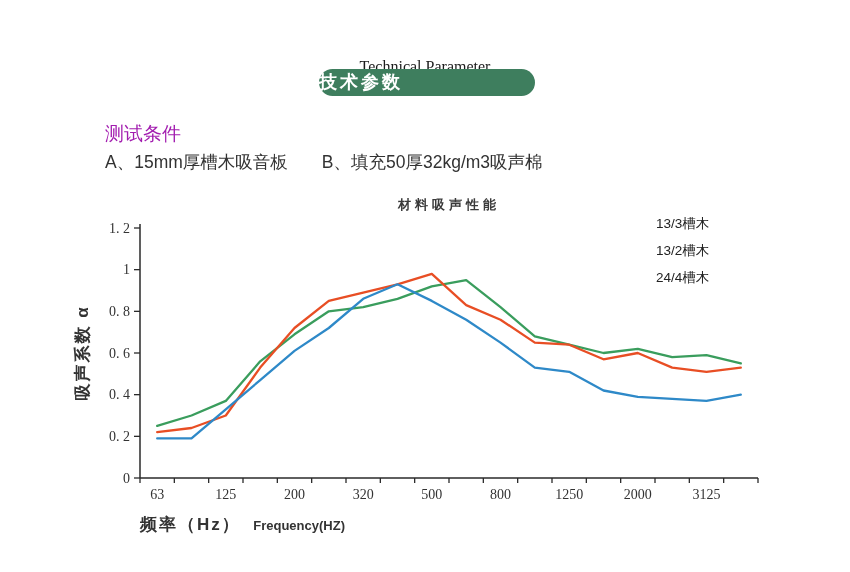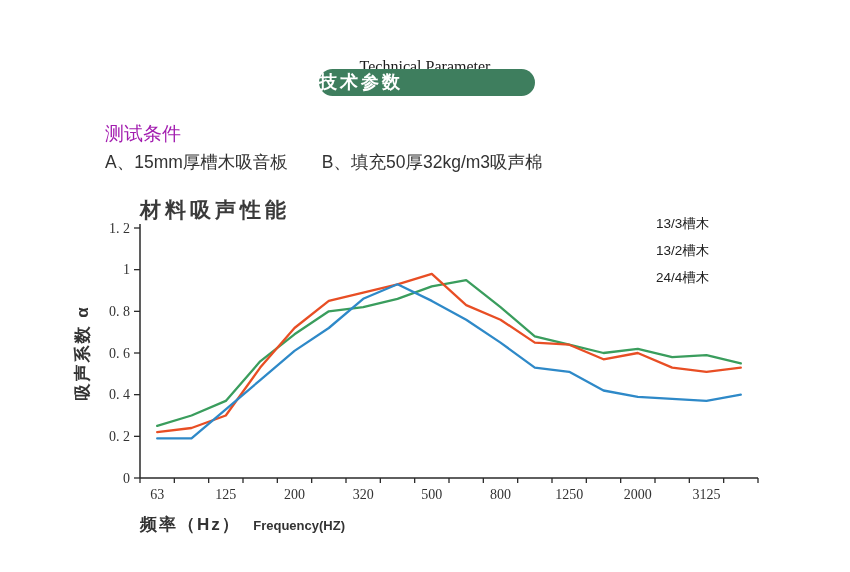--- a/index.html
+++ b/index.html
@@ -5,22 +5,22 @@
   html,body{margin:0;padding:0;background:#ffffff;}
   .canvas{position:relative;width:850px;height:572px;background:#fff;overflow:hidden;
           font-family:"Liberation Sans",sans-serif;color:#333;}
   .title-en{position:absolute;top:46px;left:0;width:850px;text-align:center;
             font-family:"Liberation Serif",serif;font-size:16px;color:#1c1c1c;margin-top:12px;}
   .pill{position:absolute;top:69px;left:319px;width:216px;height:27px;border-radius:15px;
         color:#fff;font-size:18px;font-weight:bold;letter-spacing:3px;
         line-height:27px;}
   .cond-heading{position:absolute;top:121px;left:105px;font-size:19px;font-weight:normal;color:#a21caf;}
   .cond-row{position:absolute;top:150px;left:105px;display:flex;gap:34px;font-size:17.5px;color:#333;white-space:nowrap;}
-  .chart-title{position:absolute;top:196px;left:140px;width:618px;text-align:left;
-               font-size:21px;font-weight:bold;letter-spacing:4px;color:#3a3a3a;}
+  .chart-title{position:absolute;top:196px;left:140px;width:618px;text-align:center;
+               font-size:13px;font-weight:bold;letter-spacing:4px;color:#3a3a3a;}
   .legend{position:absolute;top:205px;left:656px;display:flex;flex-direction:column;gap:8px;}
   .legend-item{display:flex;align-items:center;gap:10px;height:19px;flex-direction:column;}
   .legend-swatch{display:inline-block;width:26px;height:2.5px;background:#999;}
   .legend-label{font-size:13.5px;color:#222;}
   .y-label{position:absolute;left:82px;top:353px;transform:translate(-50%,-50%) rotate(-90deg);
            white-space:nowrap;font-size:17px;font-weight:bold;letter-spacing:2px;color:#333;}
   .x-label{position:absolute;top:513px;left:140px;width:618px;text-align:left;white-space:nowrap;}
   .x-zh{font-size:17px;font-weight:bold;letter-spacing:2px;color:#333;}
   .x-en{font-size:13px;font-weight:bold;color:#333;margin-left:8px;}
   #chart-svg{position:absolute;left:0;top:0;}

